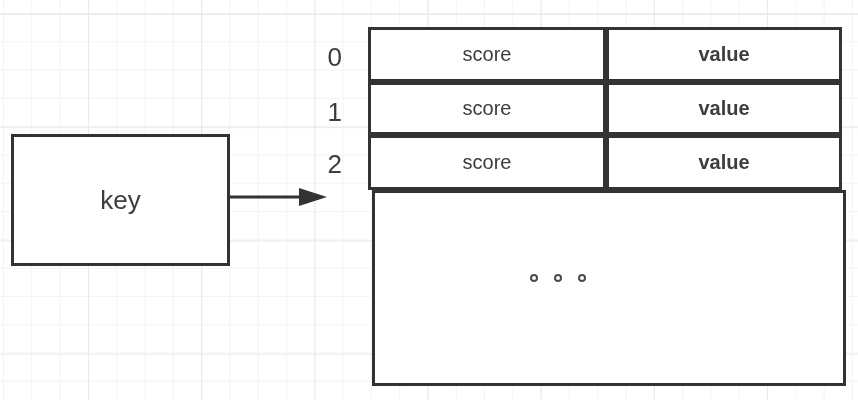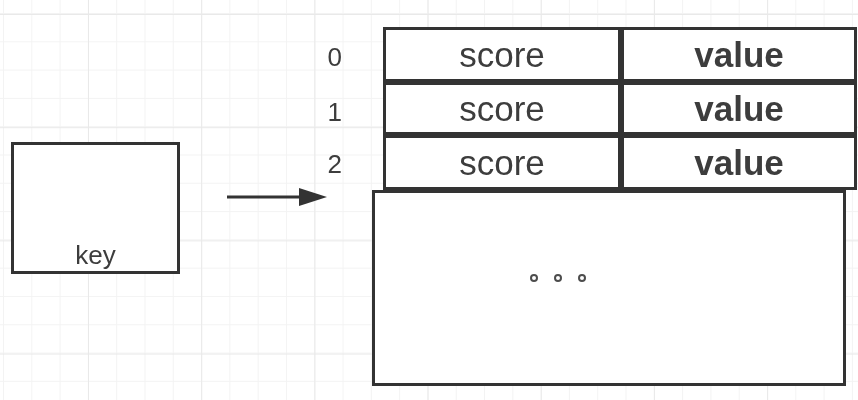--- a/index.html
+++ b/index.html
@@ -19,37 +19,37 @@
     font-family: "Liberation Sans", "DejaVu Sans", sans-serif;
     color: #3d3d3d;
   }
   .node {
     position: absolute;
     box-sizing: border-box;
     background: #ffffff;
     border: 3px solid #333333;
   }
   .key-box {
-    left: 11px; top: 142px; width: 169px; height: 132px;
-    display: flex; align-items: flex-end; justify-content: center;
+    left: 11px; top: 134px; width: 219px; height: 132px;
+    display: flex; align-items: center; justify-content: center;
     font-size: 26px;
   }
   .arrow-svg { position: absolute; left: 226px; top: 185px; }
   .index-label {
     position: absolute;
     left: 294px; width: 48px; height: 32px;
     text-align: right; font-size: 26px; line-height: 32px;
   }
   .idx-0 { top: 41px; }
   .idx-1 { top: 96px; }
   .idx-2 { top: 148px; }
   .trow {
-    left: 383px; width: 474px;
+    left: 368px; width: 474px;
     display: flex; align-items: stretch;
-    font-size: 35px;
+    font-size: 20px;
   }
   .trow-0 { top: 27px;  height: 55px; }
   .trow-1 { top: 82px;  height: 53px; }
   .trow-2 { top: 135px; height: 55px; }
   .cell {
     box-sizing: border-box;
     display: flex; align-items: center; justify-content: center;
   }
   .cell-score { width: 235px; border-right: 3px solid #333333; }
   .cell-value { flex: 1; border-left: 3px solid #333333; font-weight: bold; }

